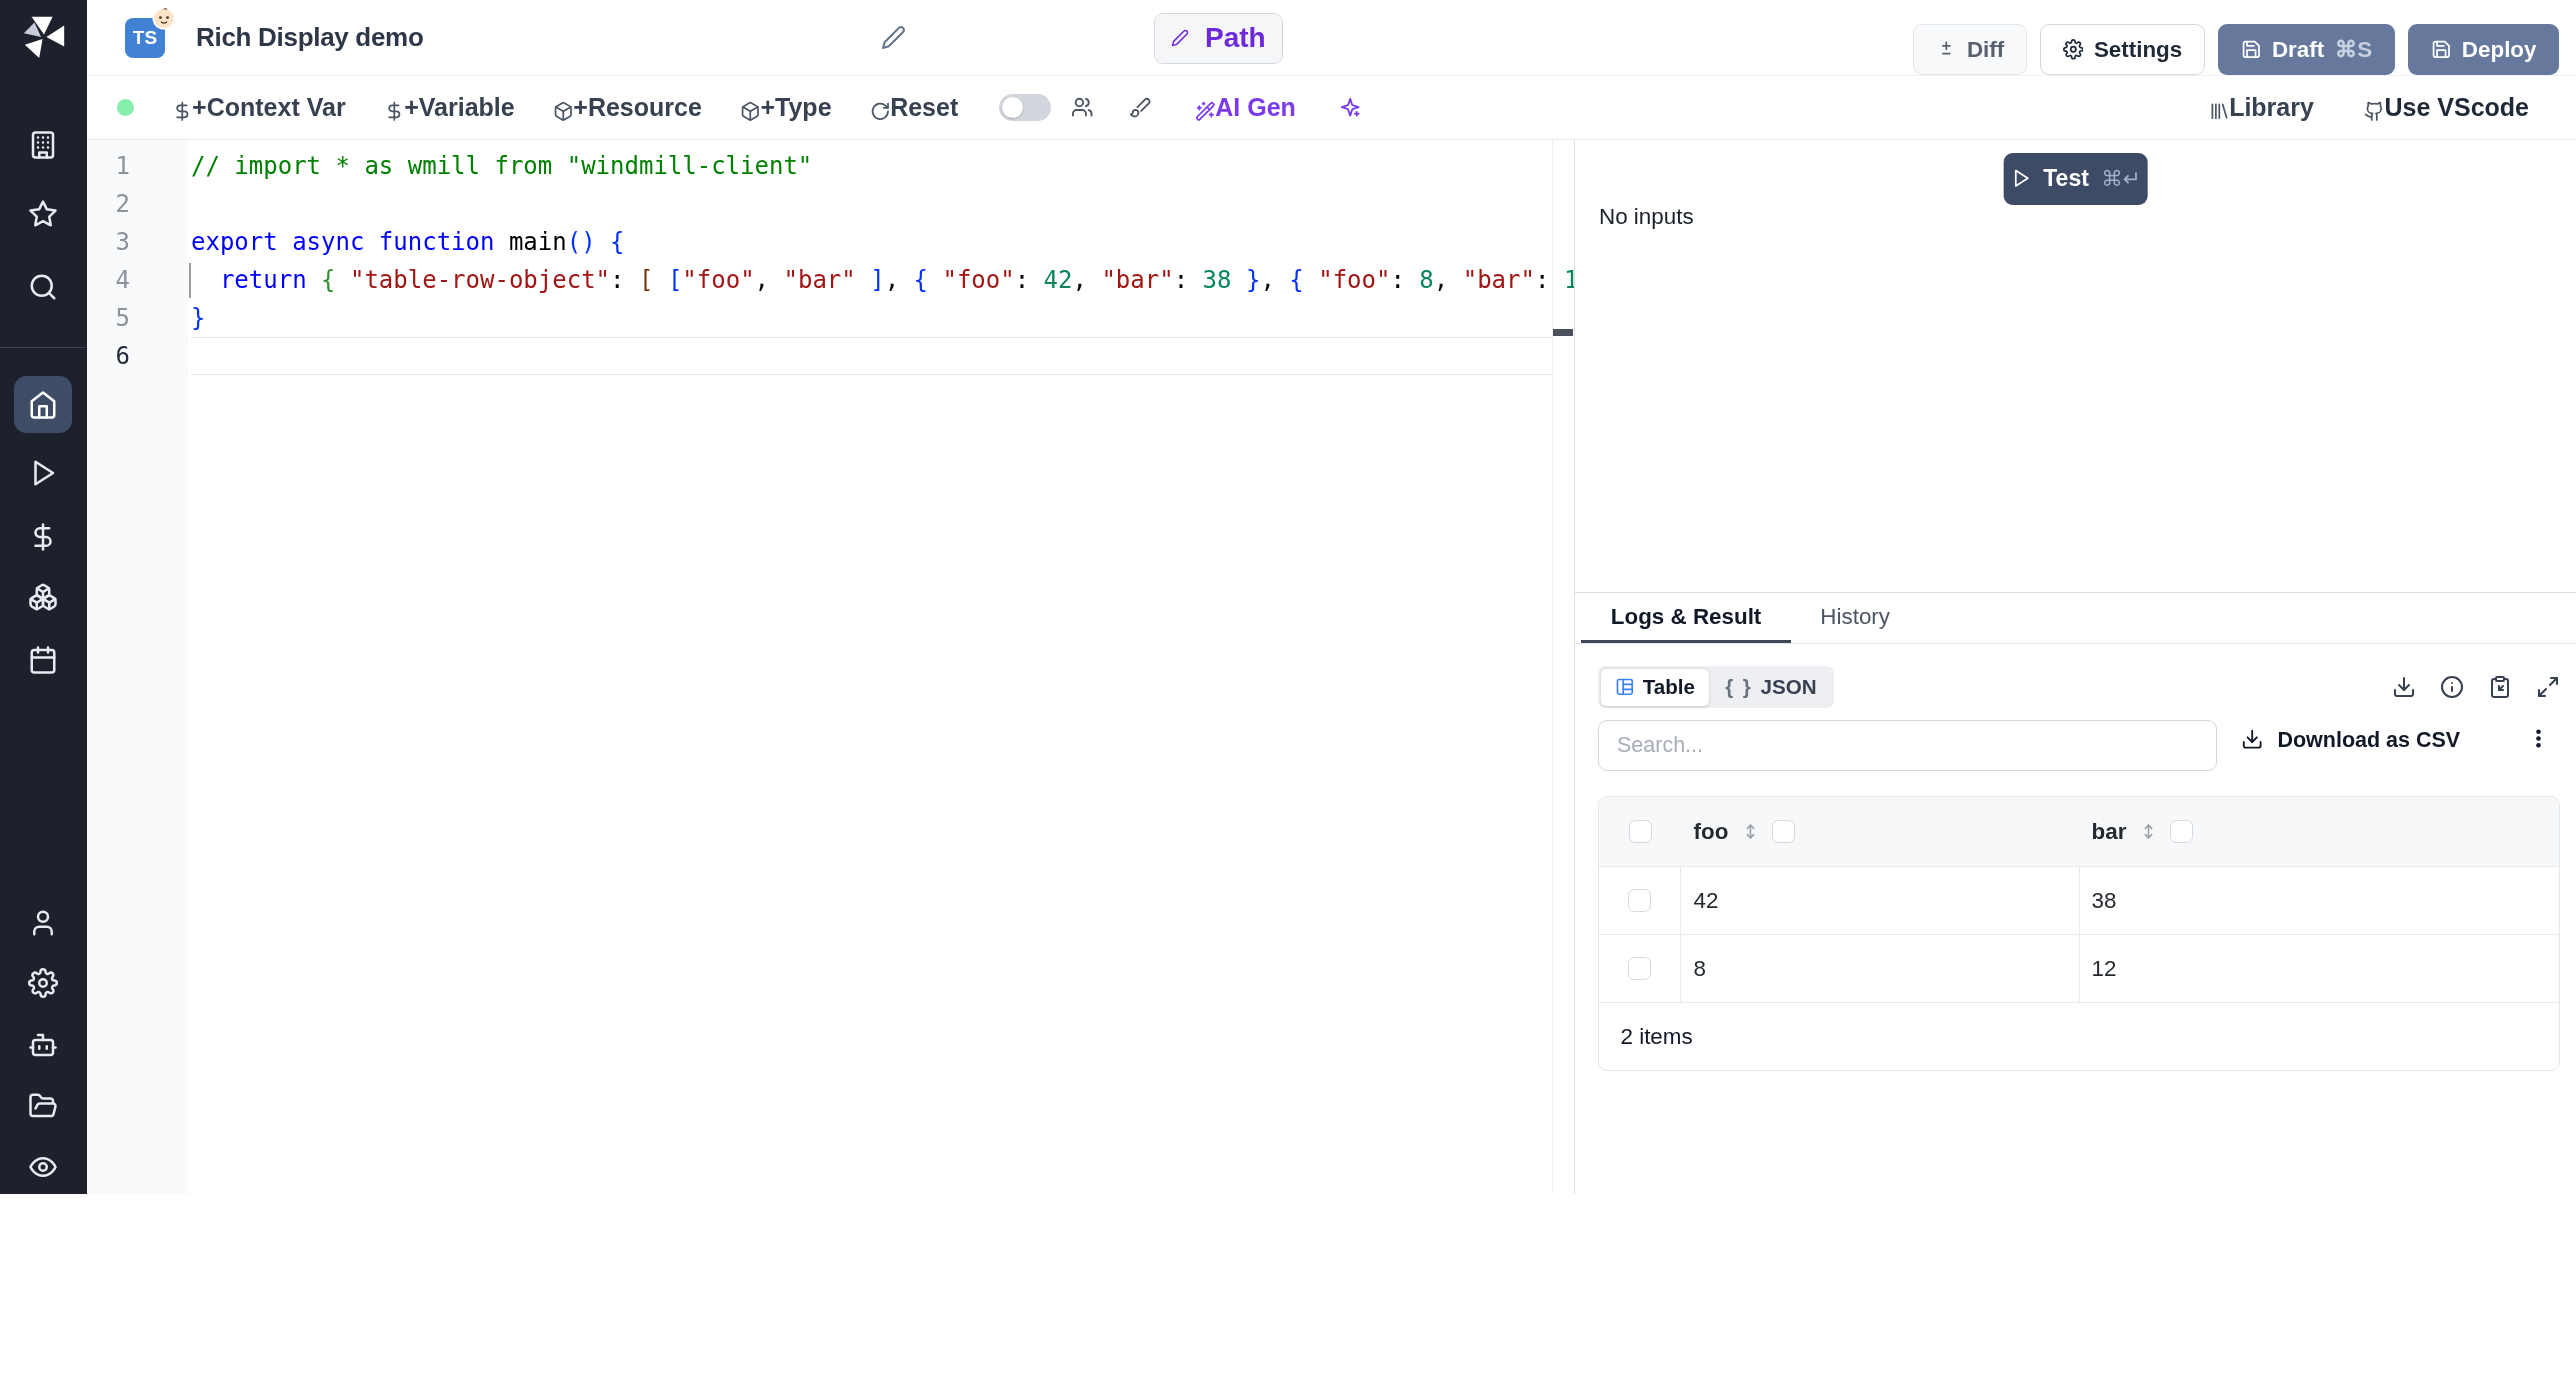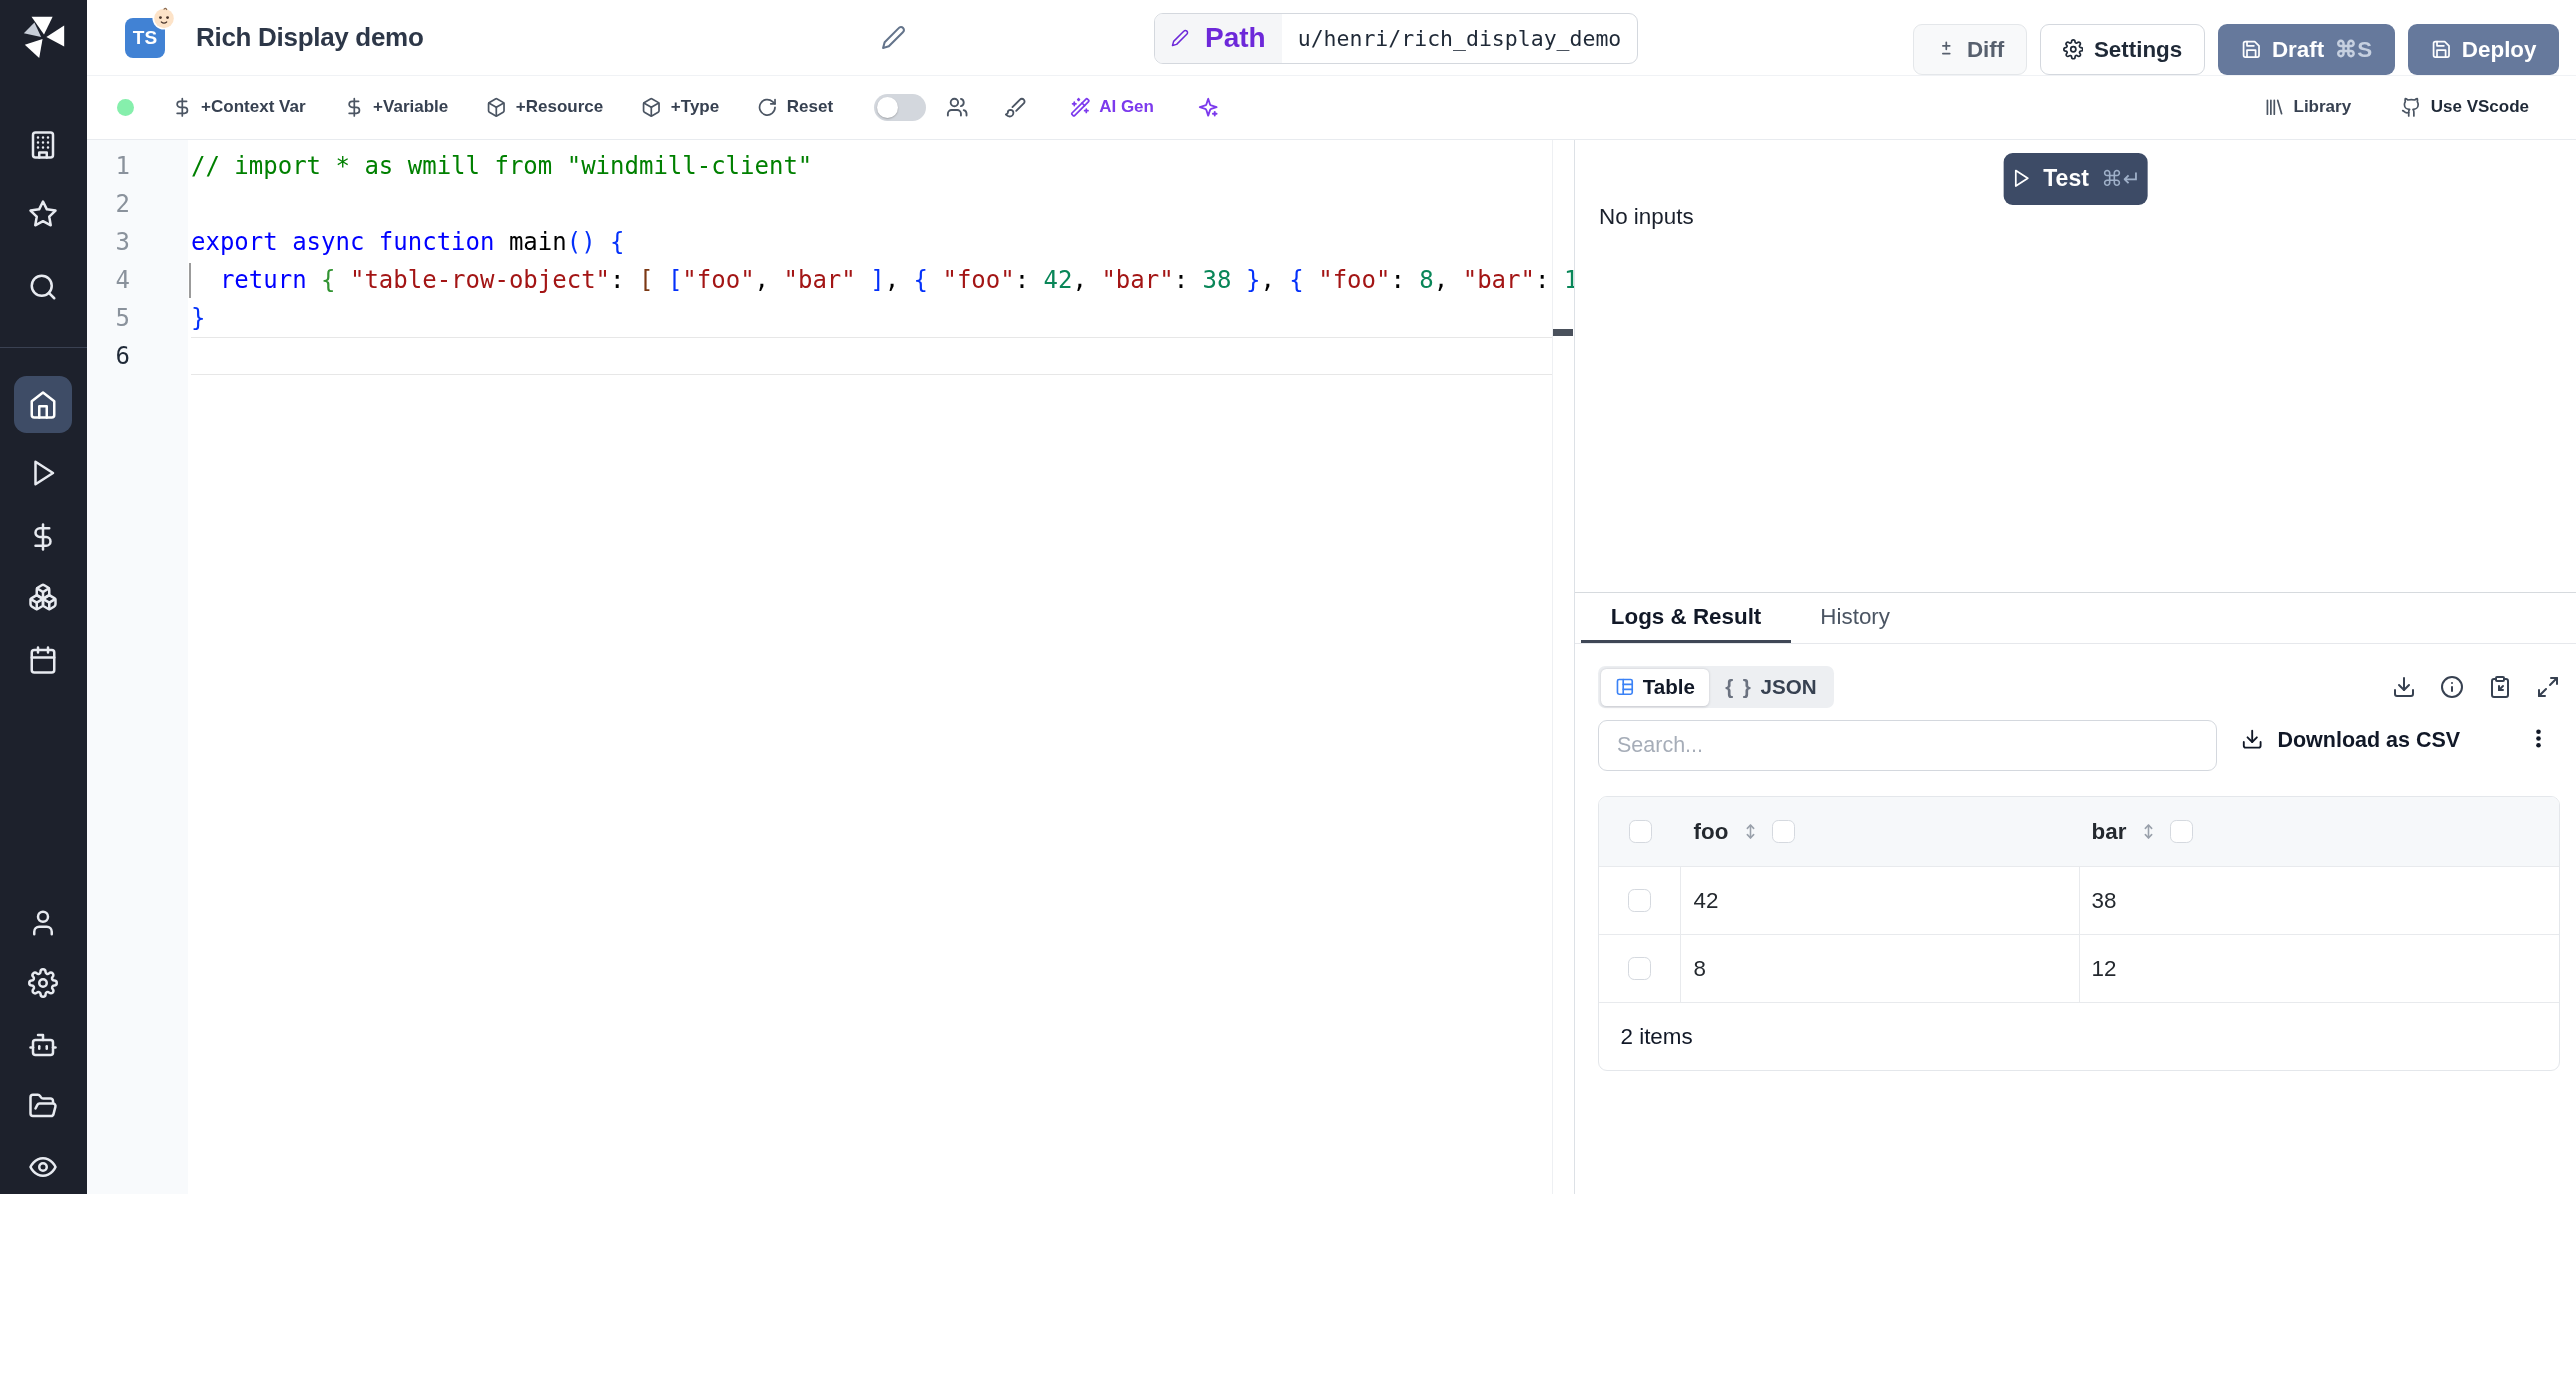--- a/index.html
+++ b/index.html
@@ -38,22 +38,22 @@
   .btn svg { width:20.6px; height:20.6px; }
   .btn-diff { background:#f8f9fa; border-color:#e4e7ea; color:#57606e; }
   .btn-settings { background:#fff; border-color:#d4d8de; color:#1f2937; }
   .btn-slate { background:#66799c; color:#fff; font-weight:700; }
   .kbd-dim { color:#c6d0e0; font-weight:600; }
 
   
   .toolbar { position:absolute; left:87px; top:76px; width:2489px; height:64px; background:#fff;
              border-bottom:1.3px solid #e8ebef; display:flex; align-items:center; padding:0 47px 0 29.5px; z-index:4; }
   .status-dot { width:17px; height:17px; border-radius:50%; background:#86efac; flex:none; }
-  .tb-btn { display:inline-flex; align-items:flex-start; gap:9px; margin-left:38px; color:#374151;
-            font-size:17px; font-weight:600; background:none; border:none; white-space:nowrap; }
+  .tb-btn { display:inline-flex; align-items:flex-end; margin-left:38px; color:#374151;
+            font-size:25px; font-weight:600; background:none; border:none; white-space:nowrap; }
   .tb-btn svg { width:20.6px; height:20.6px; color:#4b5563; }
   .tb-btn.purple, .tb-btn.purple svg { color:#7c3aed; }
   .toggle { margin-left:41px; width:52px; height:27px; border-radius:13.4px; background:#d3d7dd; position:relative; flex:none; }
   .toggle .knob { position:absolute; left:2.7px; top:2.7px; width:21.5px; height:21.5px; border-radius:50%; background:#fff;
                   box-shadow:0 0.9px 1.8px rgba(0,0,0,.25); }
   .tb-icon { margin-left:19.7px; color:#4b5563; background:none; border:none; }
   .tb-icon svg { width:22.4px; height:22.4px; }
   .tb-right { margin-left:auto; display:flex; align-items:center; gap:50px; }
   .tb-right .tb-btn { margin-left:0; }
   .tb-btn.strong { color:#1f2937; font-weight:700; }
@@ -278,21 +278,20 @@
         </svg>
     </button>
 
     <div class="path-group">
       <div class="path-left">
         <svg class="ic" viewBox="0 0 24 24">
             <path d="M17 3a2.85 2.83 0 1 1 4 4L7.5 20.5 2 22l1.5-5.5Z"></path>
           </svg>
         <span>Path</span>
       </div>
-      <div class="path-value">u/henri/rich_display_demo</div>
     </div>
 
     <div class="hdr-right">
       <button class="btn btn-diff">
         <svg class="ic" viewBox="0 0 24 24">
             <path d="M12 4v8"></path>
             <path d="M8 8h8"></path>
             <path d="M8 17h8"></path>
           </svg>
         <span>Diff</span>

